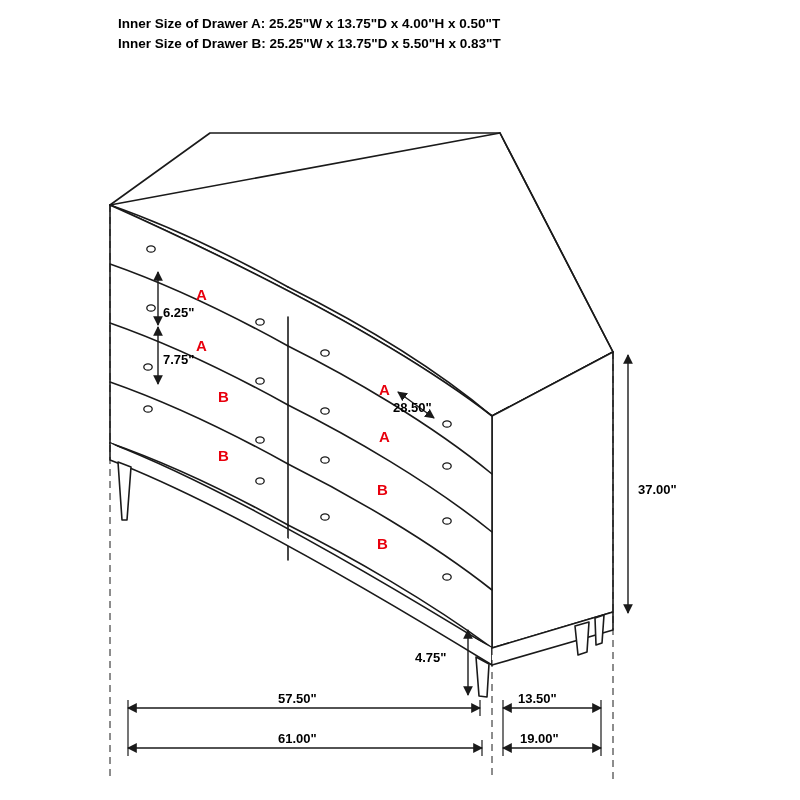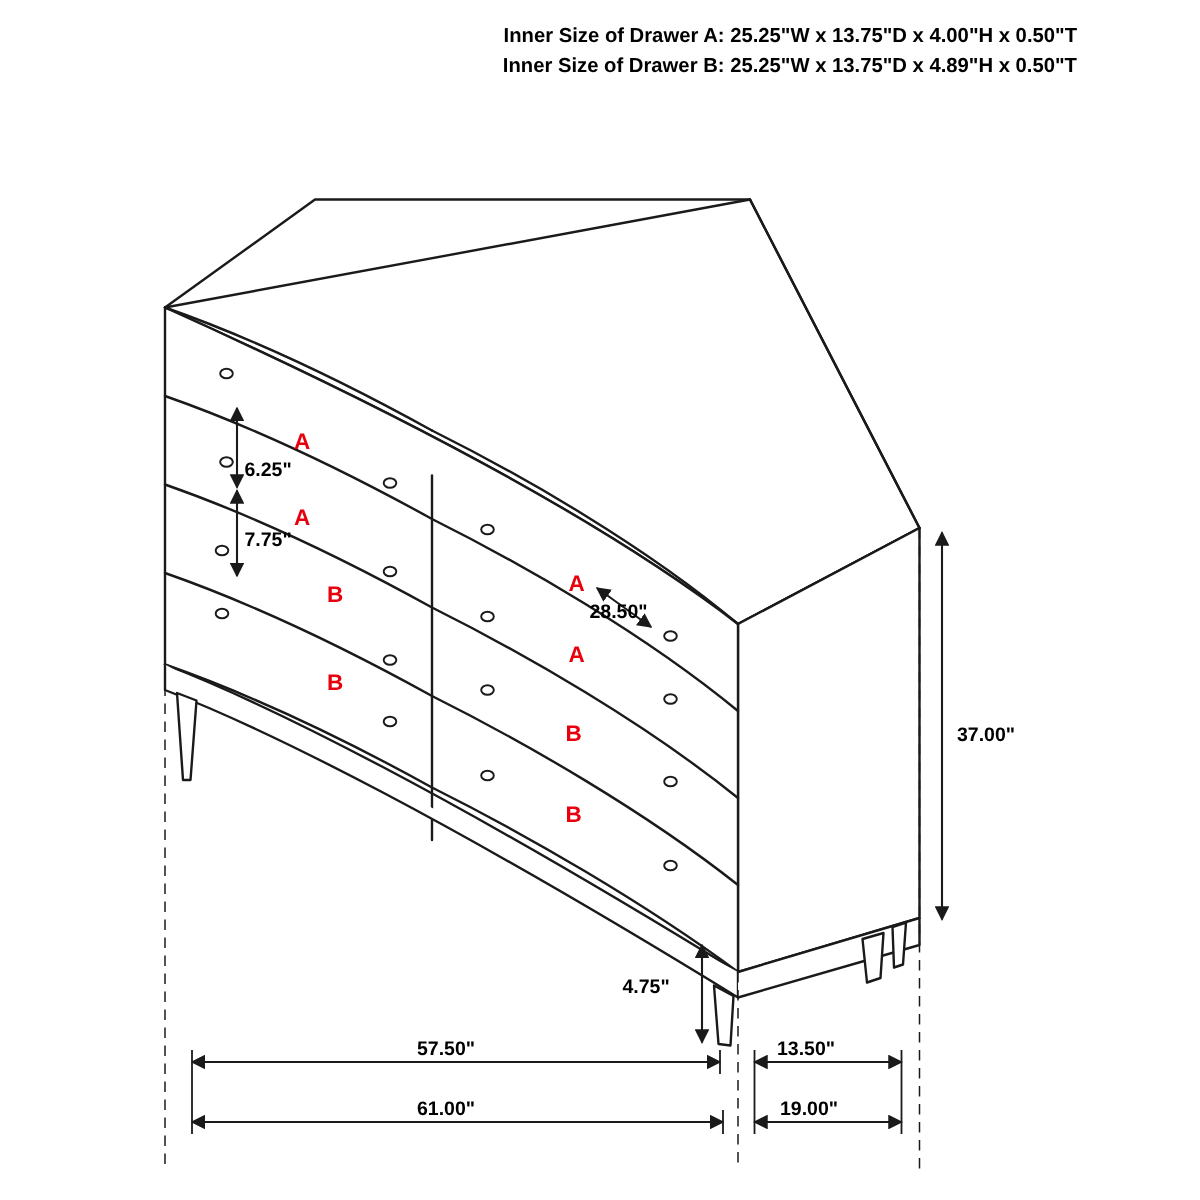--- a/index.html
+++ b/index.html
@@ -11,21 +11,20 @@
     width: 800px;
     height: 800px;
     font-family: "Liberation Sans", sans-serif;
     position: relative;
     overflow: hidden;
   }
   #page {
     position: relative;
     width: 800px;
     height: 800px;
-    text-align: right;
   }
   .header-block {
     position: absolute;
     left: 118px;
     top: 14px;
     width: 600px;
   }
   .header-line {
     font-size: 13.5px;
     font-weight: bold;
@@ -55,21 +54,21 @@
     white-space: nowrap;
   }
 </style>
 </head>
 <body>
 
 <div id="page">
 
   <div class="header-block">
     <div class="header-line">Inner Size of Drawer A: 25.25"W x 13.75"D x 4.00"H x 0.50"T</div>
-    <div class="header-line">Inner Size of Drawer B: 25.25"W x 13.75"D x 4.89"H x 0.50"T</div>
+    <div class="header-line">Inner Size of Drawer B: 25.25"W x 13.75"D x 5.50"H x 0.83"T</div>
   </div>
 
   <svg class="diagram" viewBox="0 0 800 800">
     <g fill="none" stroke="#1a1a1a" stroke-width="1.6" stroke-linejoin="round" stroke-linecap="round">
 
       <path d="M110,205 L210,133 L500,133 L613,352 L492,416 Z" fill="#ffffff"></path>
 
       <path d="M110,205 C 210,250 380,330 492,416" fill="none"></path>
 
       <path d="M110,205 L500,133" fill="none"></path>

